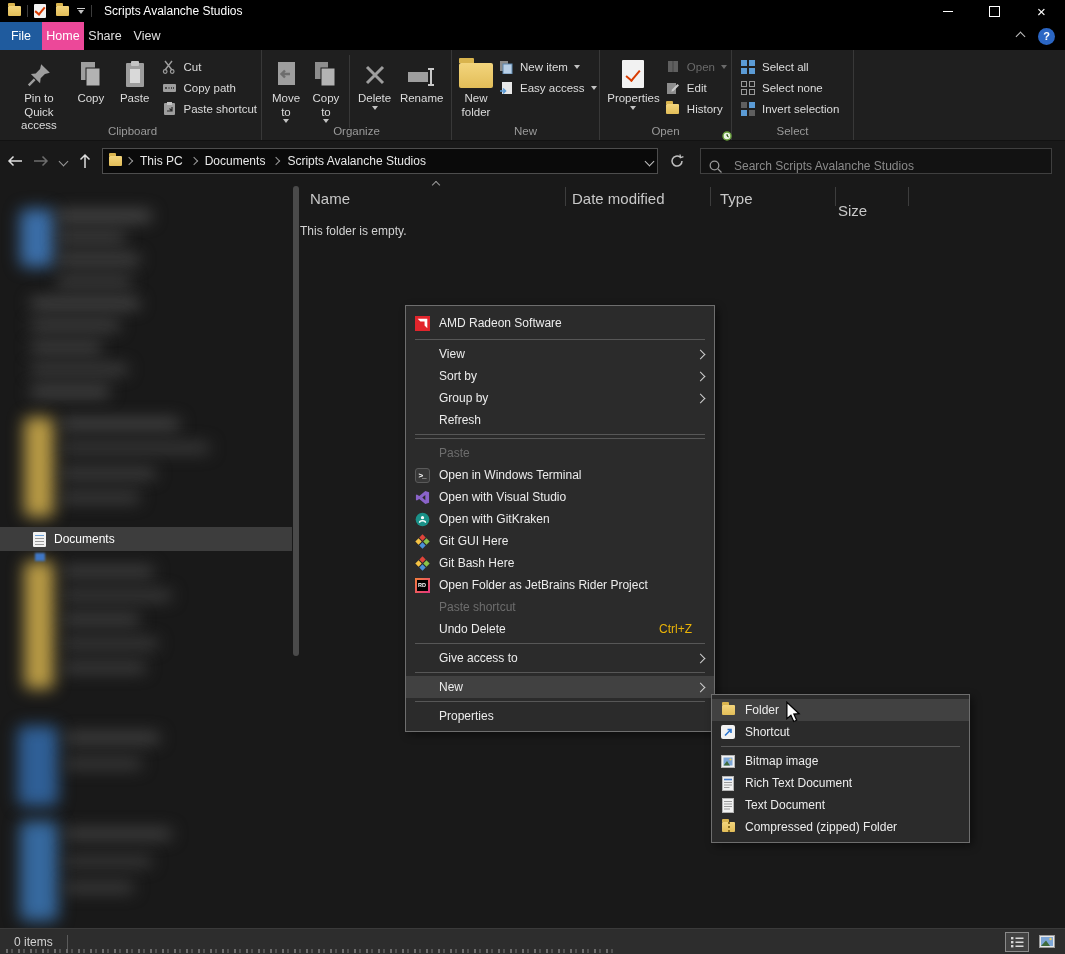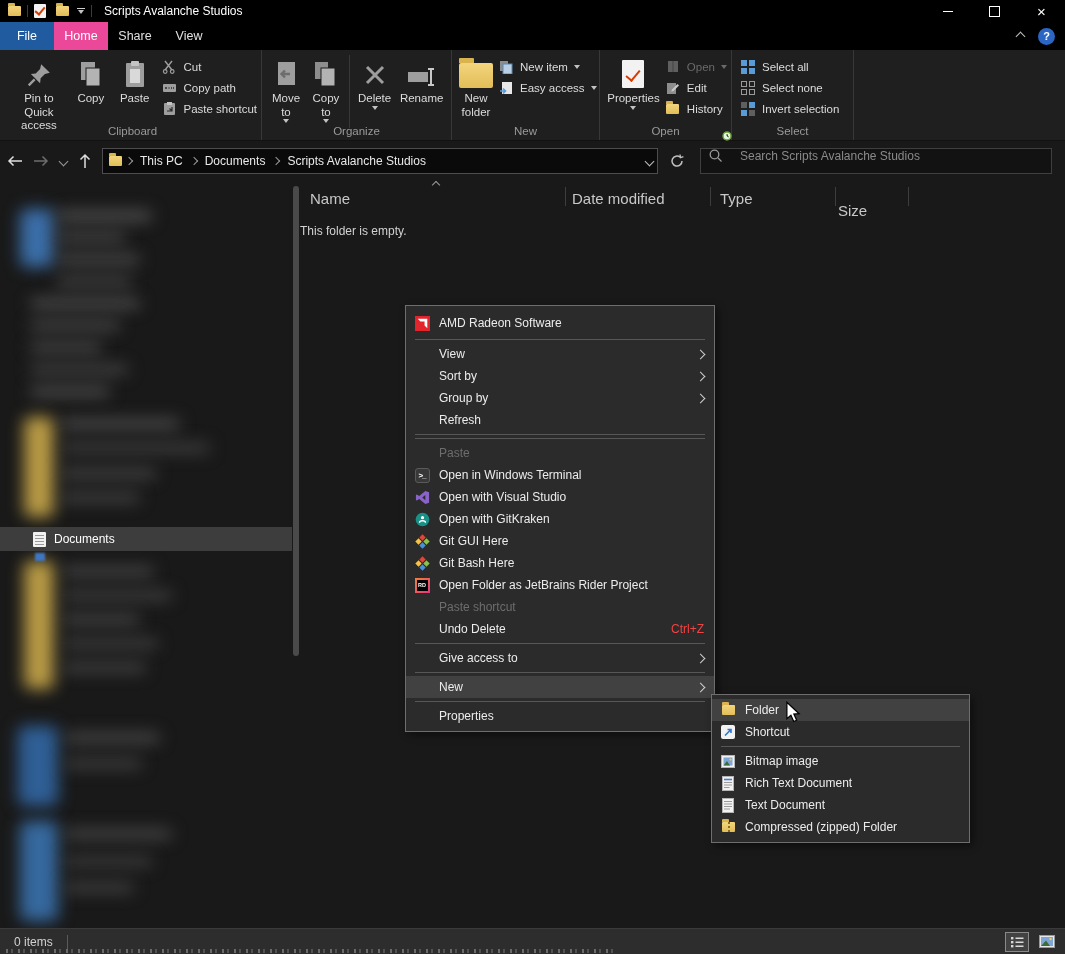--- a/index.html
+++ b/index.html
@@ -26,21 +26,21 @@
 
   .page{position:relative;display:inline-block;background:#f2f2f2;border-radius:1px;flex:none}
   .checkmark{position:absolute;width:4px;height:8px;border-right:2.5px solid #d83b01;border-bottom:2.5px solid #d83b01;transform:rotate(40deg)}
 
   .caret-lines{display:flex;flex-direction:column;align-items:center;gap:1px}
   .caret-bar{width:8px;height:1px;background:#cfcfcf}
   .car{display:inline-block;width:0;height:0;border-left:3px solid transparent;border-right:3px solid transparent;border-top:4px solid #c2c2c2;vertical-align:middle}
 
   
   .tabrow{position:absolute;top:22px;left:0;right:0;height:28px;background:#000;display:flex;align-items:stretch}
-  .tab{width:54px;display:flex;align-items:center;justify-content:center;font-size:12.5px;color:#e0e0e0}
+  .tab{width:42px;display:flex;align-items:center;justify-content:center;font-size:12.5px;color:#e0e0e0}
   .tab.file{background:#1f5b9e;color:#fff}
   .tab.active{background:#ec4899;color:#fff}
   .tabrow-right{margin-left:auto;display:flex;align-items:center;gap:14px;padding-right:10px}
   .chev{display:inline-block;width:6px;height:6px;border-right:1.5px solid #c0c0c0;border-bottom:1.5px solid #c0c0c0}
   .chev.up{transform:rotate(-135deg)}
   .chev.down{transform:rotate(45deg)}
   .help-circle{width:17px;height:17px;border-radius:50%;background:#2b66c4;color:#fff;font-size:11px;font-weight:bold;display:flex;align-items:center;justify-content:center}
 
   
   .ribbon{position:absolute;top:50px;left:0;right:0;height:91px;background:#1f1f1f;display:flex;padding-left:4px;box-sizing:border-box;border-bottom:1px solid #121212}
@@ -55,21 +55,21 @@
   .vline-inner{width:1px;background:#383838;align-self:stretch;margin:2px 3px 12px 3px}
   .gridic{display:grid;grid-template-columns:6px 6px;grid-template-rows:6px 6px;gap:2px}
   .sq-b{background:#5b9bd5}.sq-o{background:transparent;border:1px solid #9a9a9a;box-sizing:border-box}.sq-d{background:#5f5f5f}
 
   
   .addrrow{position:absolute;top:141px;left:0;right:0;height:40px;display:flex;align-items:center;background:#191919}
   .navbtn{width:26px;height:26px;display:flex;align-items:center;justify-content:center;flex:none}
   .addrfield{height:26px;background:#0a0a0a;border:1px solid #4d4d4d;display:flex;align-items:center;flex:none;width:556px;margin-left:4px;box-sizing:border-box;padding:12px 4px}
   .crumb{font-size:12px;color:#e8e8e8;padding:0 4px;white-space:nowrap}
   .crumb-sep{width:5px;height:5px;border-right:1.3px solid #9a9a9a;border-bottom:1.3px solid #9a9a9a;transform:rotate(-45deg);margin:0 4px;flex:none}
-  .searchfield{height:26px;background:#121212;border:1px solid #3f3f3f;display:flex;align-items:flex-start;box-sizing:border-box;margin-left:10px;width:352px;padding:0 8px;gap:18px}
+  .searchfield{height:26px;background:#121212;border:1px solid #3f3f3f;display:flex;align-items:flex-end;box-sizing:border-box;margin-left:10px;width:352px;padding:0 8px;gap:12px}
   .search-ph{font-size:12px;color:#8a8a8a;white-space:nowrap}
 
   
   .content{position:absolute;top:181px;left:0;right:0;bottom:26px;background:#191919;overflow:hidden}
   .sidebar{position:absolute;top:0;left:0;width:292px;bottom:0;overflow:hidden}
   .blob{position:absolute;border-radius:6px;filter:blur(8px)}
   .sbar-scroll{position:absolute;top:5px;left:293px;width:6px;height:470px;background:#4a4a4a;border-radius:3px}
   .docrow{position:absolute;top:346px;left:0;width:292px;height:24px;background:#3d3d3d;display:flex;align-items:center;padding-left:33px;box-sizing:border-box;gap:8px;font-size:12px;color:#fff}
   .doc-ic{width:13px;height:15px;background:#f2f2f2;border-radius:1px;position:relative}
   .doc-ic:before{content:"";position:absolute;left:2px;top:3px;width:9px;height:1.5px;background:#6aa0d8;box-shadow:0 3px 0 #9a9a9a,0 6px 0 #9a9a9a,0 9px 0 #9a9a9a}
@@ -83,21 +83,21 @@
   
   .menu{position:absolute;background:#2b2b2b;border:1px solid #6e6e6e;box-shadow:3px 3px 8px rgba(0,0,0,.45);padding:4px 0;box-sizing:border-box;z-index:5}
   .cmenu{left:405px;top:305px;width:310px}
   .smenu{left:711px;top:694px;width:259px;z-index:6}
   .mi{height:22px;display:flex;align-items:center;padding:0 10px 0 8px;font-size:12px;color:#ececec;white-space:nowrap}
   .mi.tall{height:26px}
   .mi-ic{width:16px;height:16px;margin-right:9px;flex:none;display:flex;align-items:center;justify-content:center;position:relative}
   .mi-label{flex:1}
   .mi.dis .mi-label{color:#6d6d6d}
   .mi.hl{background:#414141}
-  .mi-short{color:#ef4444}
+  .mi-short{margin-right:12px;color:#eab308}
   .chevr{width:6px;height:6px;border-top:1.5px solid #cfcfcf;border-right:1.5px solid #cfcfcf;transform:rotate(45deg);flex:none}
   .msep{height:1px;background:#575757;margin:3px 9px}
 
   
   .amd-ic{width:15px;height:15px;background:#e2252c;display:flex;align-items:center;justify-content:center}
   .term-ic{width:15px;height:15px;background:#383838;border:1px solid #5a5a5a;border-radius:3px;box-sizing:border-box;color:#fff;font-size:8px;font-weight:bold;display:flex;align-items:center;justify-content:center;letter-spacing:-1px}
   .rider-ic{width:15px;height:15px;background:linear-gradient(135deg,#f5803b,#e4357f);display:flex;align-items:center;justify-content:center}
   .rider-in{width:11px;height:11px;background:#000;color:#fff;font-size:5.5px;font-weight:bold;display:flex;align-items:center;justify-content:center}
   .short-ic{width:14px;height:14px;background:#f2f2f2;border-radius:2px;display:flex;align-items:center;justify-content:center}
   .zipline{position:absolute;left:50%;top:0;width:2px;height:100%;background:repeating-linear-gradient(#8a6d1f 0 2px,transparent 2px 4px)}

